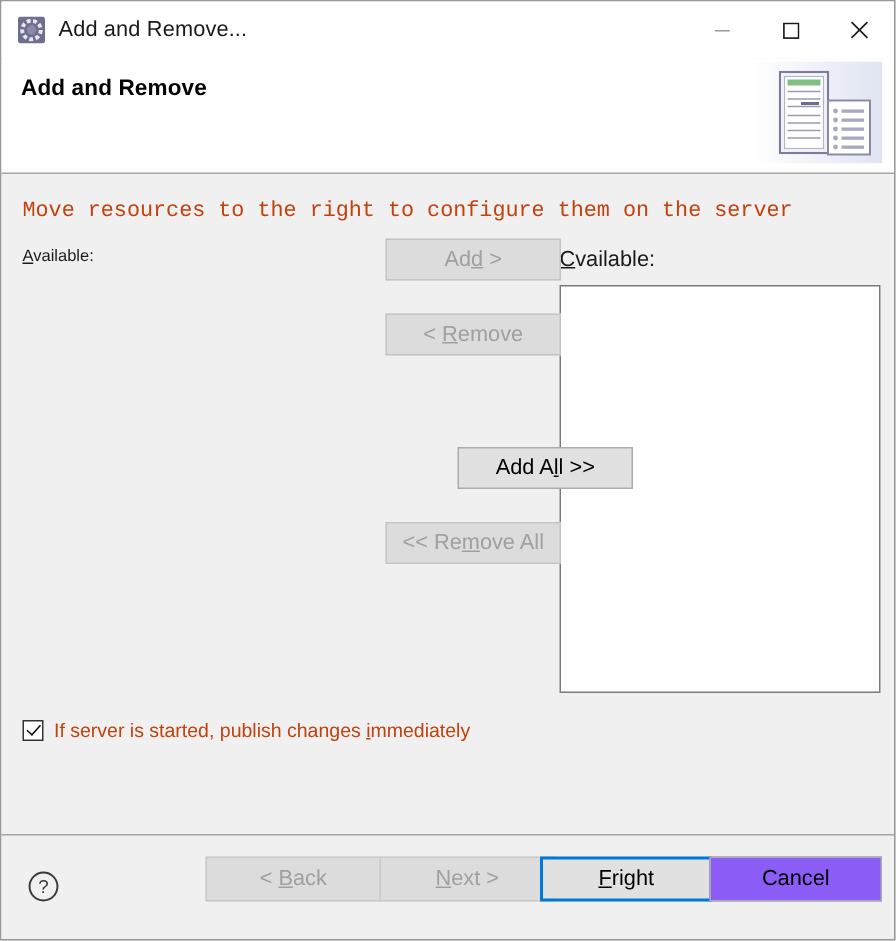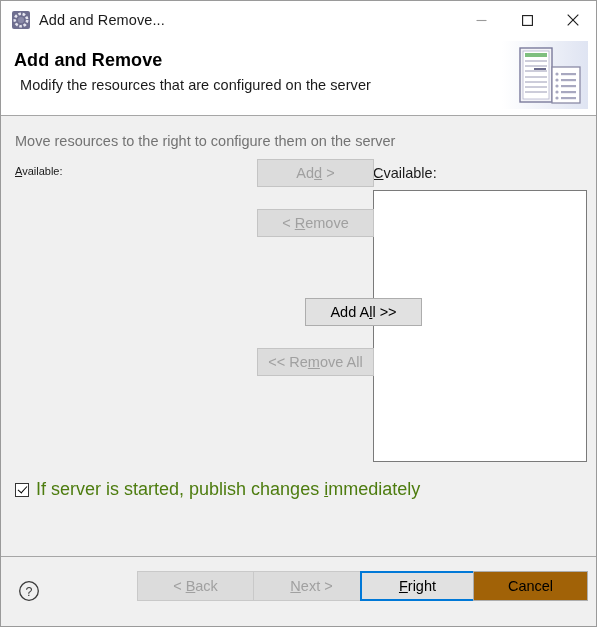--- a/index.html
+++ b/index.html
@@ -74,21 +74,21 @@
     flex: none;
     height: 77px;
     position: relative;
     box-sizing: border-box;
     border-bottom: 1px solid #a6a6a6;
   }
   .header-title {
     position: absolute;
     left: 13px;
     top: 11px;
-    font-size: 18px;
+    font-size: 15px;
     font-weight: bold;
     color: #000000;
     letter-spacing: 0.1px;
   }
   .header-desc {
     position: absolute;
     left: 19px;
     top: 38px;
     font-size: 14.5px;
     color: #1a1a1a;
@@ -106,21 +106,22 @@
   .body {
     flex: 1 1 auto;
     position: relative;
     background: #f0f0f0;
   }
   .instruction {
     position: absolute;
     left: 14px;
     top: 17px;
     font-size: 14.5px;
-    color: #737373;
+    color: #c2410c;
+    font-family: Liberation Mono, monospace;
   }
   .lbl-available {
     position: absolute;
     left: 14px;
     top: 49px;
     font-size: 11px;
     color: #1a1a1a;
   }
   .lbl-configured {
     position: absolute;
@@ -216,21 +217,21 @@
     content: "";
     position: absolute;
     left: 4px;
     top: 0px;
     width: 4px;
     height: 8px;
     border: solid #000000;
     border-width: 0 1.6px 1.6px 0;
     transform: rotate(42deg);
   }
-  .checkrow .lbl { font-size: 18px; color: #4d7c0f; }
+  .checkrow .lbl { font-size: 13px; color: #c2410c; }
 
   
   .footer {
     flex: none;
     height: 69px;
     background: #f0f0f0;
     border-top: 1px solid #a6a6a6;
     position: relative;
   }
   .help-btn {
@@ -238,21 +239,21 @@
     left: 17px;
     top: 23px;
     width: 22px;
     height: 22px;
   }
   .btn {
     position: absolute;
     top: 577px;
     height: 30px;
     box-sizing: border-box;
-    background: #a16207;
+    background: #8b5cf6;
     border: 1px solid #adadad;
     font-family: "Liberation Sans", sans-serif;
     font-size: 14.5px;
     color: #000000;
     display: flex;
     align-items: center;
     justify-content: center;
     padding: 0;
     white-space: nowrap;
   }
@@ -301,21 +302,20 @@
         <svg width="12" height="12" viewBox="0 0 12 12">
           <line x1="0.7" y1="0.7" x2="11.3" y2="11.3" stroke="#1a1a1a" stroke-width="1.1"></line>
           <line x1="11.3" y1="0.7" x2="0.7" y2="11.3" stroke="#1a1a1a" stroke-width="1.1"></line>
         </svg>
       </div>
     </div>
   </div>
 
   <div class="header">
     <div class="header-title">Add and Remove</div>
-    <div class="header-desc">Modify the resources that are configured on the server</div>
     <div class="header-image">
       <svg width="86" height="68" viewBox="0 0 86 68">
         <defs>
           <linearGradient id="bgfade" x1="0" y1="0" x2="1" y2="0">
             <stop offset="0%" stop-color="#ffffff"></stop>
             <stop offset="100%" stop-color="#dfe4f2"></stop>
           </linearGradient>
         </defs>
         <rect x="0" y="0" width="86" height="68" fill="url(#bgfade)"></rect>
 

